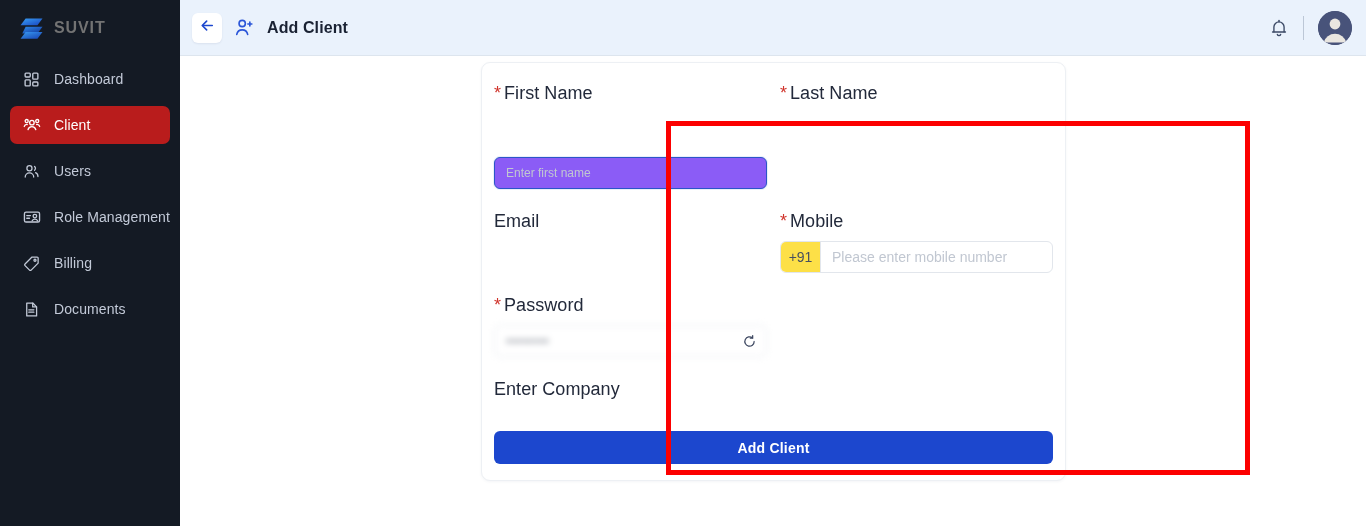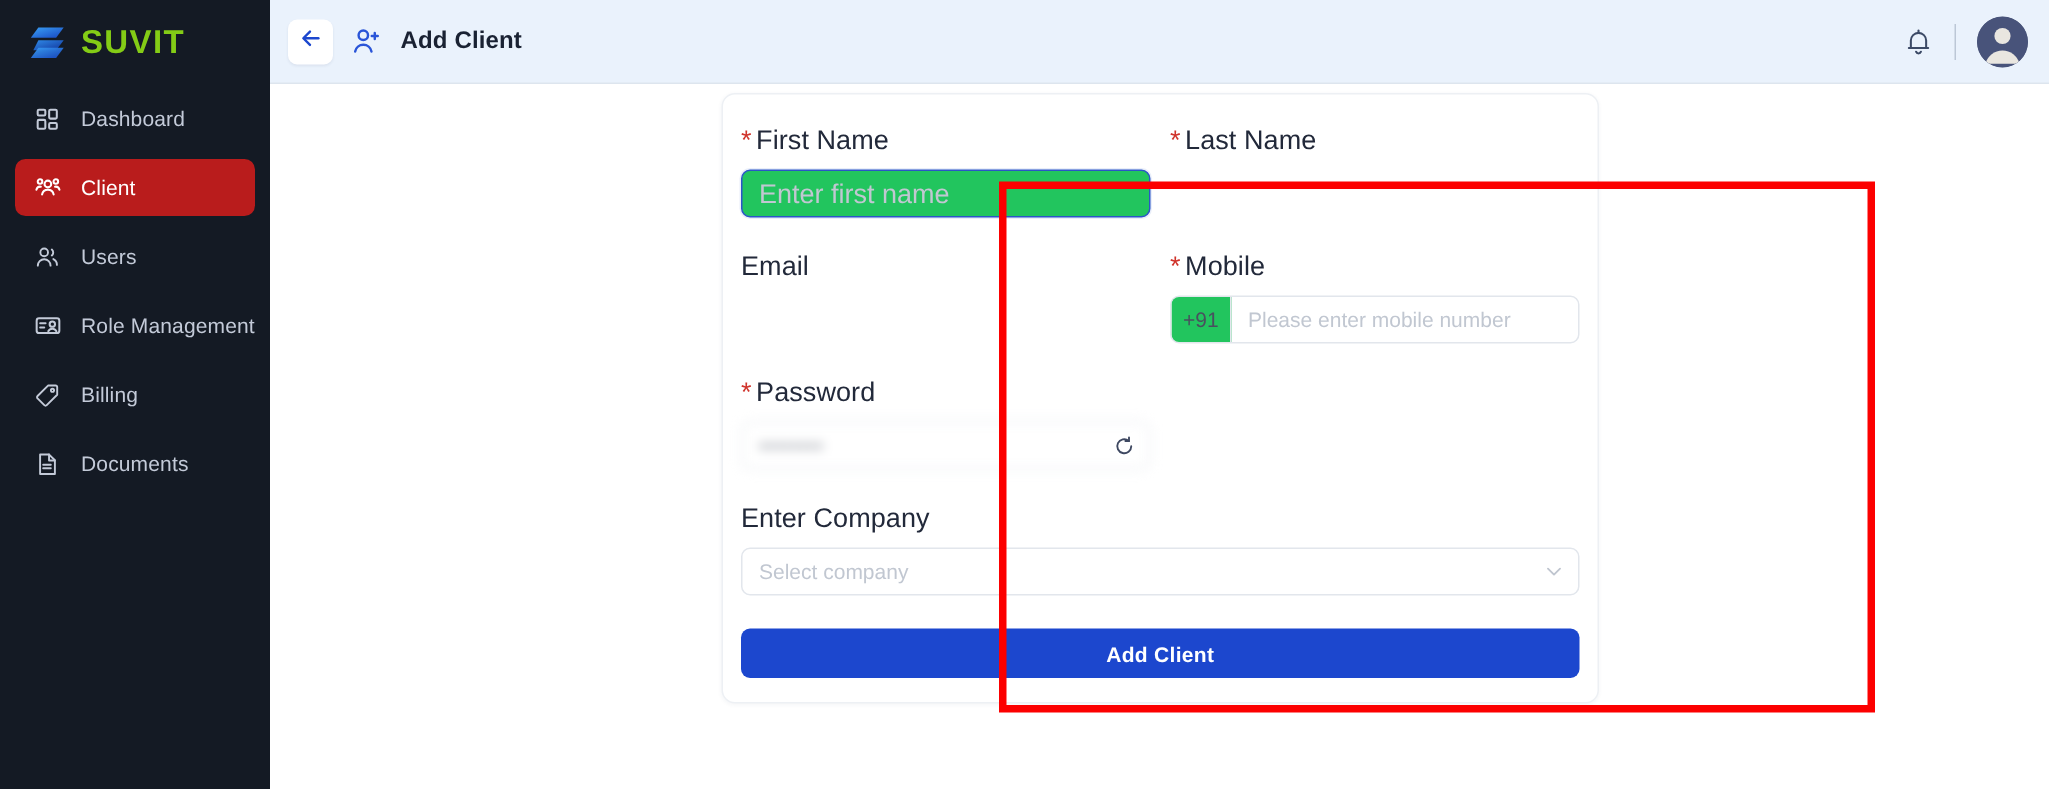--- a/index.html
+++ b/index.html
@@ -32,22 +32,22 @@
 
   .brand {
     height: 56px;
     display: flex;
     align-items: center;
     gap: 9px;
     padding-left: 18px;
   }
   .brand-logo { width: 27px; height: 27px; display: block; }
   .brand-name {
-    color: #84cc16;
-    font-size: 22px;
+    color: #737373;
+    font-size: 16px;
     font-weight: bold;
     letter-spacing: 0.9px;
   }
 
   .nav {
     margin-top: 4px;
     display: flex;
     flex-direction: column;
     padding: 0 10px;
   }
@@ -164,45 +164,46 @@
     letter-spacing: 0.05px;
   }
   .req { color: #d0342c; margin-right: 3px; }
 
   .input {
     width: 100%;
     height: 32px;
     border: 1px solid #e2e6ec;
     border-radius: 6px;
     padding: 0 11px;
-    font-size: 18px;
+    font-size: 12px;
     color: #2a3142;
-    background: #22c55e;
+    background: #8b5cf6;
     font-family: "Liberation Sans", sans-serif;
     outline: none;
+    margin-top: 44px;
   }
   .input::placeholder { color: #c1c7d1; }
   .input.focused {
     border: 1px solid #2b55c8;
     box-shadow: 0 0 0 1px rgba(43,85,200,.10);
   }
 
   
   .phone-group {
     display: flex;
     width: 100%;
     height: 32px;
     border: 1px solid #e2e6ec;
     border-radius: 6px;
     overflow: hidden;
     background: #ffffff;
   }
   .phone-prefix {
     width: 40px;
-    background: #22c55e;
+    background: #fde047;
     border-right: 1px solid #e2e6ec;
     display: flex; align-items: center; justify-content: center;
     font-size: 14px;
     color: #49505f;
   }
   .phone-input {
     flex: 1;
     border: none;
     outline: none;
     padding: 0 11px;
@@ -481,28 +482,20 @@
                   <path d="M12.8 1.9 v2.9 h-2.9"></path>
                 </svg>
               </button>
             </div>
           </div>
 
           <div class="field"></div>
 
           <div class="field span-full">
             <label class="flabel">Enter Company</label>
-            <div class="select-wrap">
-              <div class="select-box">Select company</div>
-              <span class="select-caret">
-                <svg width="14" height="14" viewBox="0 0 16 16" fill="none" stroke="#bfc5cf" stroke-width="1.4" stroke-linecap="round" stroke-linejoin="round">
-                  <path d="M3.4 5.8 L8 10.4 L12.6 5.8"></path>
-                </svg>
-              </span>
-            </div>
           </div>
 
         </div>
 
         <button class="submit-btn">Add Client</button>
       </div>
 
       <div class="annot-box"></div>
 
     </section>

